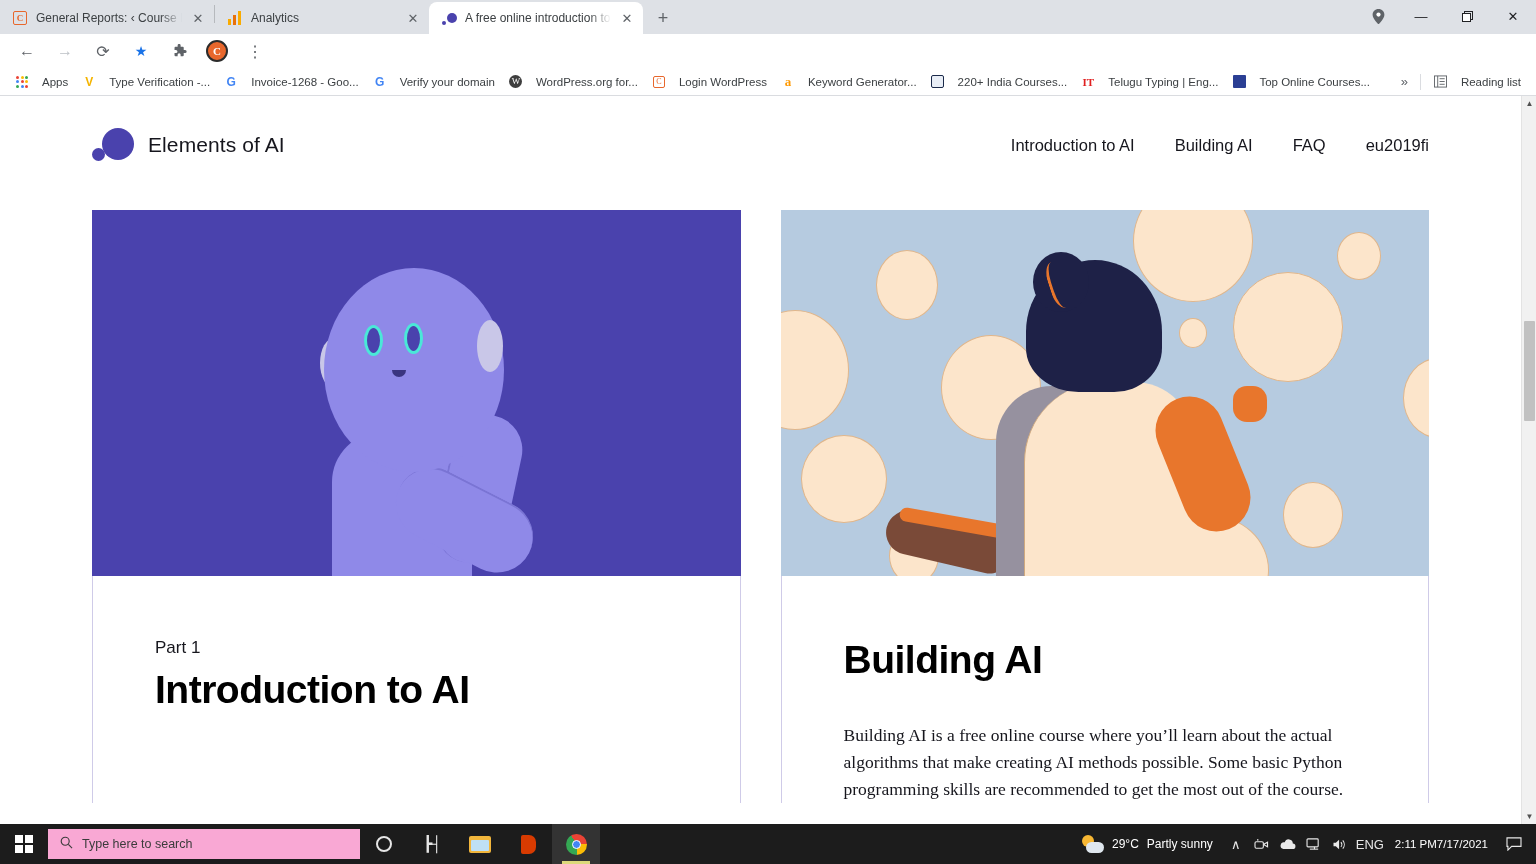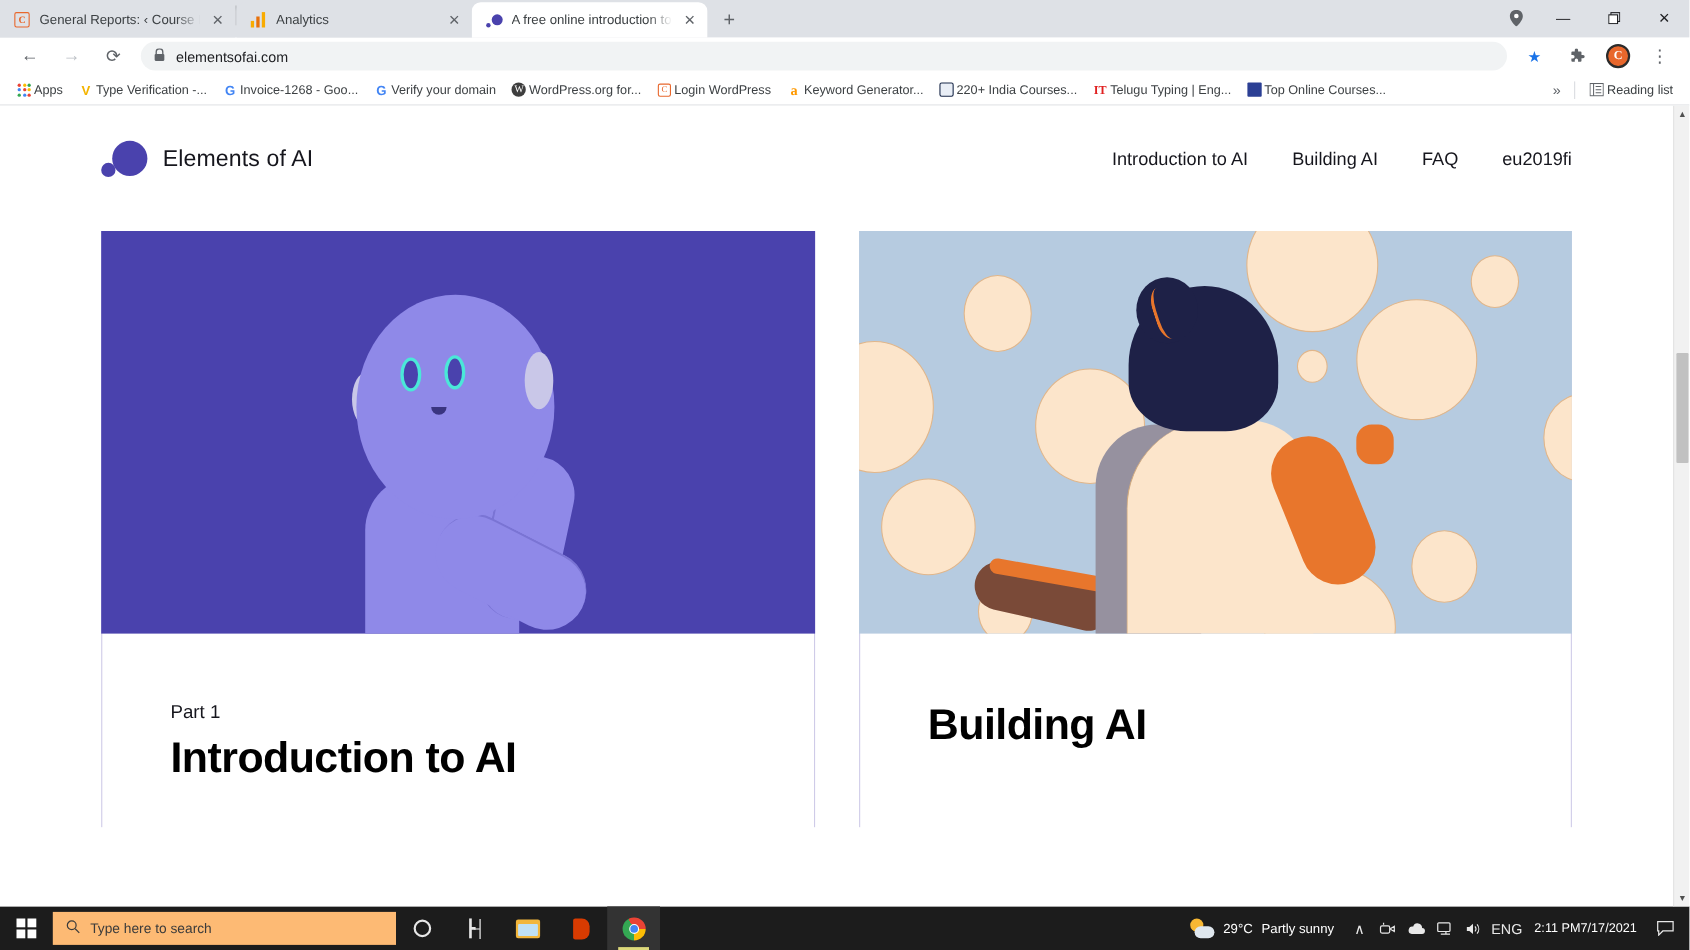--- a/index.html
+++ b/index.html
@@ -71,21 +71,21 @@
   }
   .lock { margin-right: 10px; font-size: 11px; color: #5f6368; }
   .tb-right { display: flex; align-items: center; }
   .star { color: #1a73e8; font-size: 14px; }
   .ext-avatar { width: 22px; height: 22px; border-radius: 50%; background: #e8672c;
     color: #fff; font-size: 11px; font-weight: bold; display:flex; align-items:center; justify-content:center;
     border: 2px solid #2b2b2b; font-family:"Liberation Serif", serif;}
 
   .bookmarks { height: 28px; background: #ffffff; display: flex; align-items: center;
     padding: 0 8px; font-size: 11.5px; color: #3c4043; border-bottom: 1px solid #dadce0; }
-  .bm { display: flex; align-items: center; gap: 2px; padding: 2px 7px; white-space: nowrap; justify-content: center; }
+  .bm { display: flex; align-items: center; gap: 13px; padding: 2px 7px; white-space: nowrap; justify-content: center; }
   .bm-ico { width: 14px; height: 14px; flex: 0 0 14px; display:flex; align-items:center; justify-content:center; font-size:10px;}
   .grid-ico { display: grid; grid-template-columns: repeat(3, 3px); gap: 1.5px; }
   .grid-ico span { width: 3px; height: 3px; border-radius: 50%; }
   .bm-spacer { flex: 1; }
   .chev { padding: 0 6px; color: #5f6368; font-size: 13px; }
   .vsep { width: 1px; height: 16px; background: #dadce0; margin: 0 6px; }
 
   
   .viewport { position: relative; height: 728px; background: #fff; overflow: hidden; }
   .page { width: 1521px; height: 728px; }
@@ -155,21 +155,21 @@
     font-size: 8px; color: #505050; }
   .sb-arrow.bot { position: absolute; bottom: 0; }
   .sb-thumb { position: absolute; left: 2px; top: 225px; width: 11px; height: 100px;
     background: #c1c1c1; border-radius: 1px; }
 
   
   .taskbar { height: 40px; background: #1c1c1c; display: flex; align-items: center; color: #fff; font-size: 12px; }
   .start { width: 48px; height: 40px; display: flex; align-items: center; justify-content: center; }
   .win-logo { display: grid; grid-template-columns: 8px 8px; grid-template-rows: 8px 8px; gap: 2px; }
   .win-logo i { background: #fff; display:block; }
-  .tb-search { width: 312px; height: 30px; background: #fdba74; color: #3b3b3b;
+  .tb-search { width: 312px; height: 30px; background: #f9a8d4; color: #3b3b3b;
     display: flex; align-items: center; gap: 9px; padding: 0 12px; font-size: 12.5px; }
   .tb-apps { display: flex; align-items: center; }
   .tb-app { width: 48px; height: 40px; display: flex; align-items: center; justify-content: center; position: relative; }
   .tb-app.active { background: #333333; }
   .tb-app.active::after { content:""; position:absolute; bottom:0; left:10px; right:10px; height:3px; background:#dcd87a; }
   .cortana { width: 16px; height: 16px; border: 2px solid #e6e6e6; border-radius: 50%; }
   .taskview { font-size: 15px; color: #e6e6e6; letter-spacing: -1px; }
   .folder { width: 22px; height: 17px; background: #f2b63c; border-radius: 2px; position: relative; }
   .folder::before { content:""; position:absolute; left:2px; top:4px; right:2px; bottom:2px; background:#bfe0f5; border-radius:1px;}
   .office { width: 15px; height: 19px; background: #d83b01; border-radius: 2px 7px 7px 2px; }
@@ -238,29 +238,20 @@
           </svg>
       </div>
       <div class="win-btn">✕</div>
     </div>
   </div>
 
   <div class="toolbar">
     <div class="tb-icon">←</div>
     <div class="tb-icon" style="color:#bdc1c6">→</div>
     <div class="tb-icon">⟳</div>
-    <div class="omnibox">
-      <span class="lock">
-        <svg width="10" height="12" viewBox="0 0 10 12">
-            <path d="M2 5V3.3a3 3 0 0 1 6 0V5" fill="none" stroke="#5f6368" stroke-width="1.2"></path>
-            <rect x="0.6" y="5" width="8.8" height="6.4" rx="1" fill="#5f6368"></rect>
-          </svg>
-      </span>
-      <span>elementsofai.com</span>
-    </div>
     <div class="tb-right">
       <div class="tb-icon star">★</div>
       <div class="tb-icon">
         <svg width="15" height="15" viewBox="0 0 16 16">
             <path d="M6 1.5a1.6 1.6 0 0 1 3.2 0V3h2.3a1 1 0 0 1 1 1v2.3h1.5a1.6 1.6 0 0 1 0 3.2H12.5V12a1 1 0 0 1-1 1H9.2v-1.5a1.6 1.6 0 0 0-3.2 0V13H3.7a1 1 0 0 1-1-1V9.7H4.2a1.6 1.6 0 0 0 0-3.2H2.7V4a1 1 0 0 1 1-1H6z" fill="#5f6368"></path>
           </svg>
       </div>
       <div class="tb-icon">
         <span class="ext-avatar">C</span>
       </div>
@@ -405,20 +396,21 @@
             <span class="p-neck"></span>
             <span class="p-torso"></span>
             <span class="p-arm-r"></span>
             <span class="p-hand-r"></span>
             <span class="p-hair"></span>
             <span class="p-bun"></span>
             <span class="p-bunline"></span>
           </div>
           <div class="card-body">
             <h2 class="card-title">Building AI</h2>
+            <p class="card-desc">Building AI is a free online course where you’ll learn about the actual algorithms that make creating AI methods possible. Some basic Python programming skills are recommended to get the most out of the course.</p>
           </div>
         </div>
 
       </div>
     </div>
 
     <div class="scrollbar">
       <div class="sb-arrow">▲</div>
       <div class="sb-thumb"></div>
       <div class="sb-arrow bot">▼</div>

